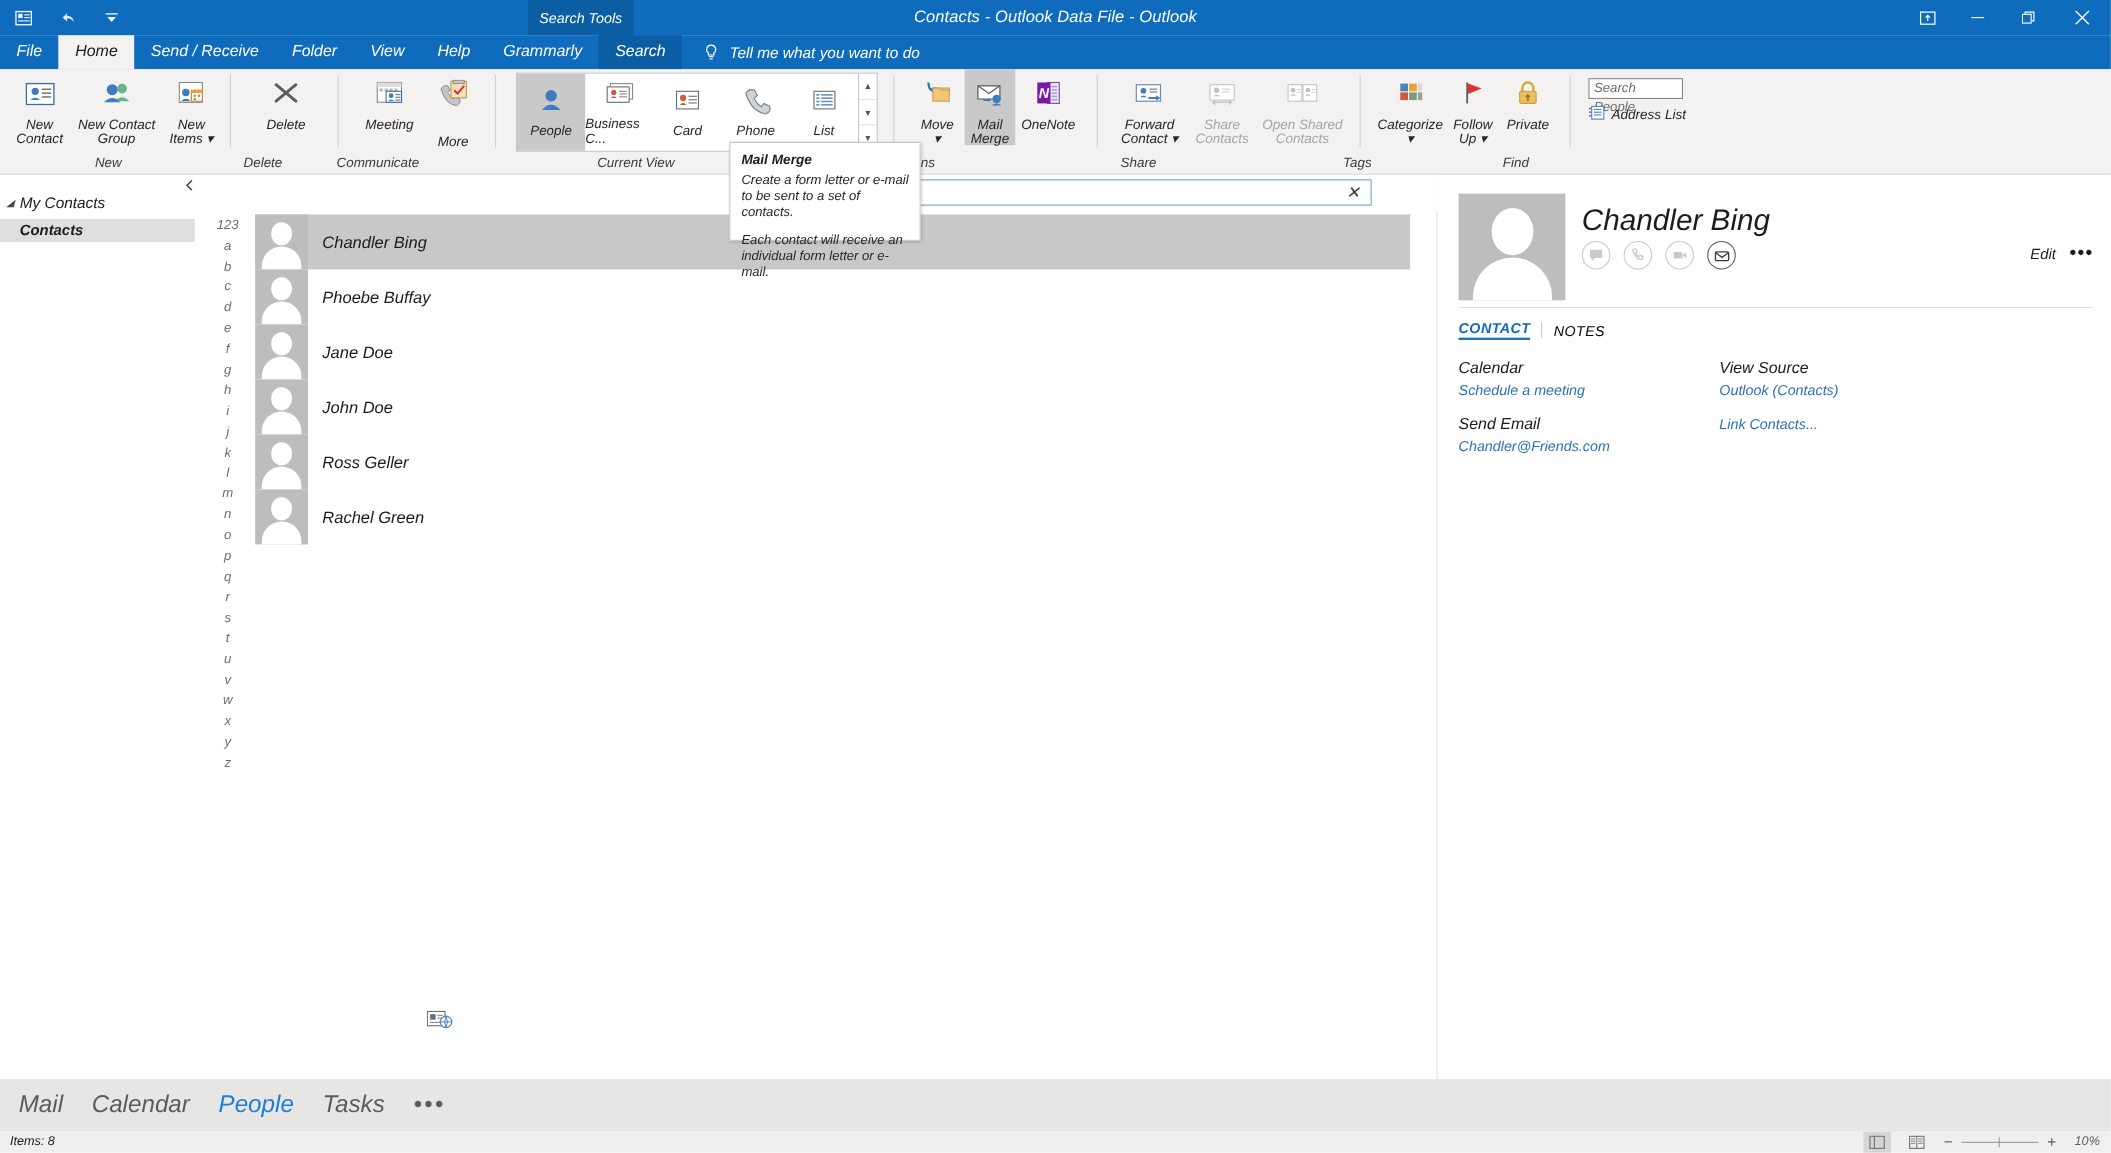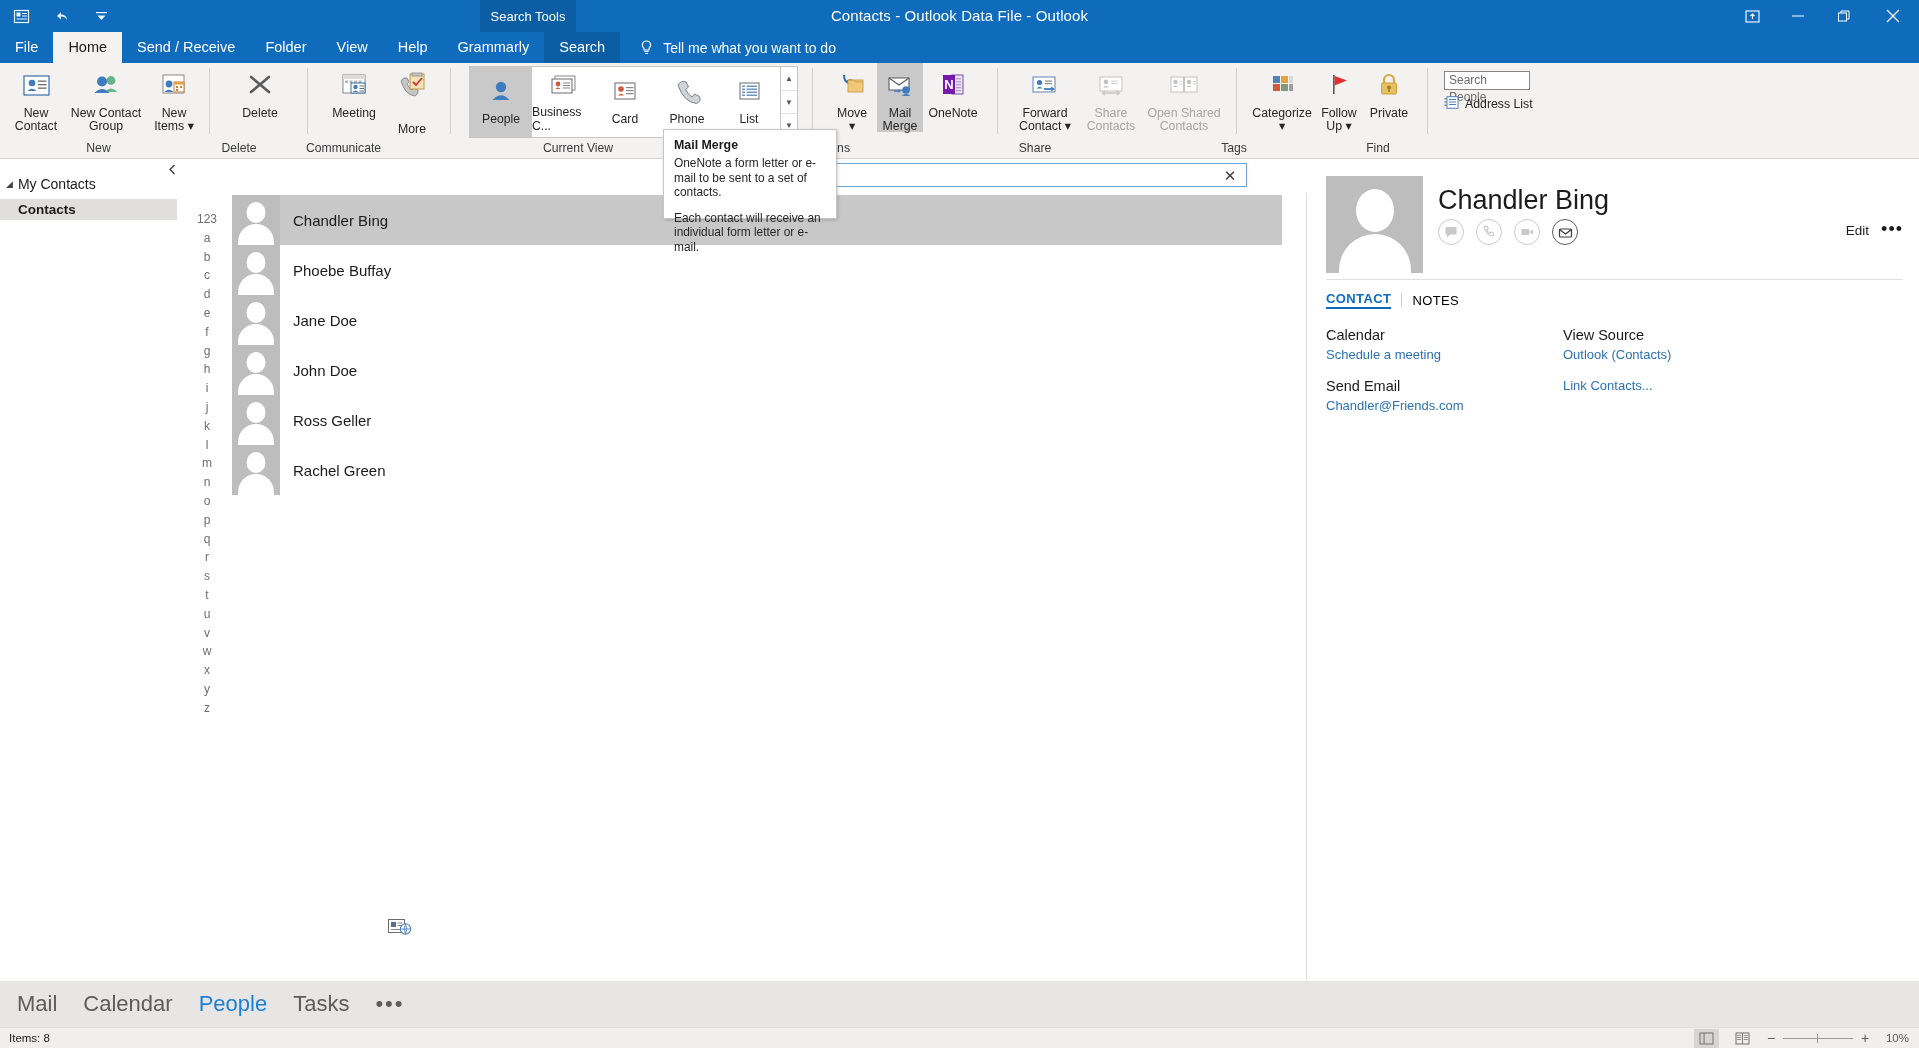--- a/index.html
+++ b/index.html
@@ -3,21 +3,21 @@
 <meta charset="utf-8">
 <style>
   * { box-sizing: border-box; margin: 0; padding: 0; }
   html, body {
     width: 1919px; height: 1048px;
     font-family: "Liberation Sans", sans-serif;
     background: #ffffff;
     overflow: hidden;
     -webkit-font-smoothing: antialiased;
   }
-  .app { position: relative; width: 1919px; height: 1048px; }
+  .app { position: relative; width: 1919px; height: 1048px; font-style: italic; }
 
   
   .titlebar {
     position: absolute; top: 0; left: 0; width: 1919px; height: 32px;
     background: #0f6cbd; color: #fff;
   }
   .qat { position: absolute; top: 0; left: 8px; height: 32px; display: flex; align-items: center; gap: 14px; }
   .qat-btn { width: 26px; height: 26px; display: flex; align-items: center; justify-content: center; color: #fff; opacity: .95; }
   .qat-btn svg { display: block; }
   .title-text {
@@ -113,21 +113,21 @@
   .searchbox {
     position: absolute; left: 563px; top: 4px; width: 498px; height: 24px;
     border: 1px solid #6ba4d8; background: #fff; display: flex; align-items: center;
   }
   .searchbox .stoken {
     margin-left: 4px; border: 1px solid #c8c6c4; background: #fff;
     font-size: 12.5px; color: #1b1b1b; padding: 1px 4px; height: 18px; line-height: 16px;
   }
   .search-clear { position: absolute; right: 8px; top: 4px; width: 16px; height: 16px; color: #3b3b3b; font-size: 15px; line-height: 15px; text-align: center; }
 
-  .alpha { position: absolute; left: 10px; top: 51px; width: 22px; }
+  .alpha { position: absolute; left: 10px; top: 36px; width: 22px; }
   .alpha div { font-size: 12px; color: #6e6e6e; text-align: center; height: 18.8px; line-height: 18.8px; }
 
   .clist { position: absolute; left: 46px; top: 36px; width: 1050px; }
   .crow { height: 50px; display: flex; align-items: center; gap: 0; }
   .crow.sel { background: #c8c8c8; }
   .avatar { width: 48px; height: 50px; background: #bdbdbd; position: relative; overflow: hidden; flex: none; }
   .avatar .head { position: absolute; left: 50%; top: 7px; transform: translateX(-50%); width: 19px; height: 21px; background: #fff; border-radius: 50%; }
   .avatar .body { position: absolute; left: 50%; top: 29px; transform: translateX(-50%); width: 36px; height: 30px; background: #fff; border-radius: 18px 18px 0 0; }
   .cname { margin-left: 13px; font-size: 15px; color: #1b1b1b; }
 
@@ -786,21 +786,21 @@
       <div class="rp-col" style="left:255px; top:219px;">
         <a class="rp-link" style="margin-top:0;">Link Contacts...</a>
       </div>
     </div>
 
   </div>
 
   <div class="tooltip">
     <div class="tt-title">Mail Merge</div>
     <div class="tt-body">
-      <p>OneNote a form letter or e-mail to be sent to a set of contacts.</p>
+      <p>Create a form letter or e-mail to be sent to a set of contacts.</p>
       <p>Each contact will receive an individual form letter or e-mail.</p>
     </div>
   </div>
 
   <div class="bottomnav">
     <div class="bn">Mail</div>
     <div class="bn">Calendar</div>
     <div class="bn active">People</div>
     <div class="bn">Tasks</div>
     <div class="bn dots">•••</div>

